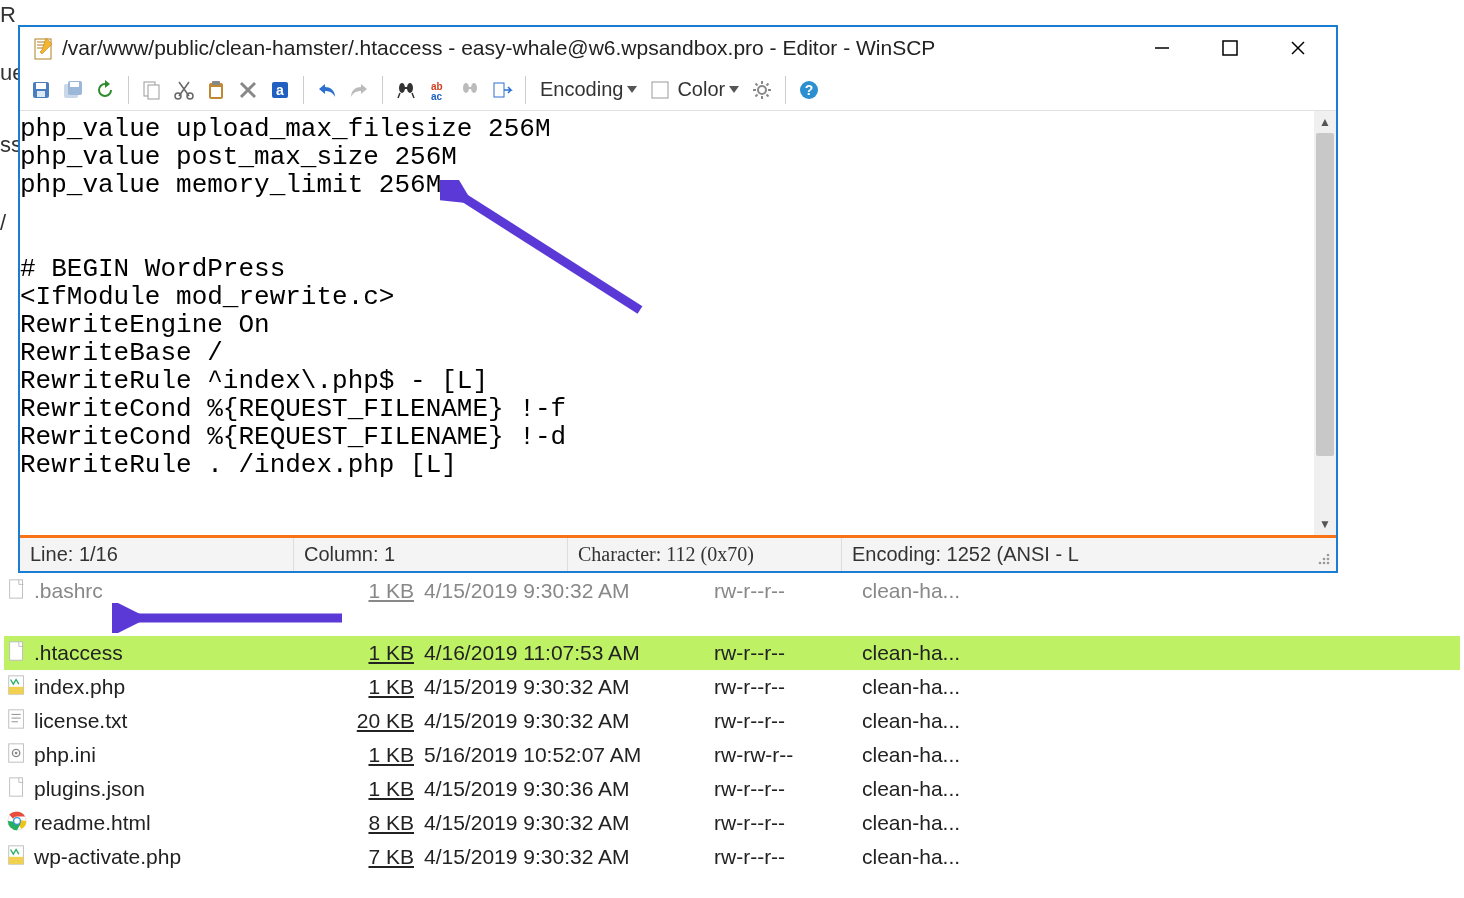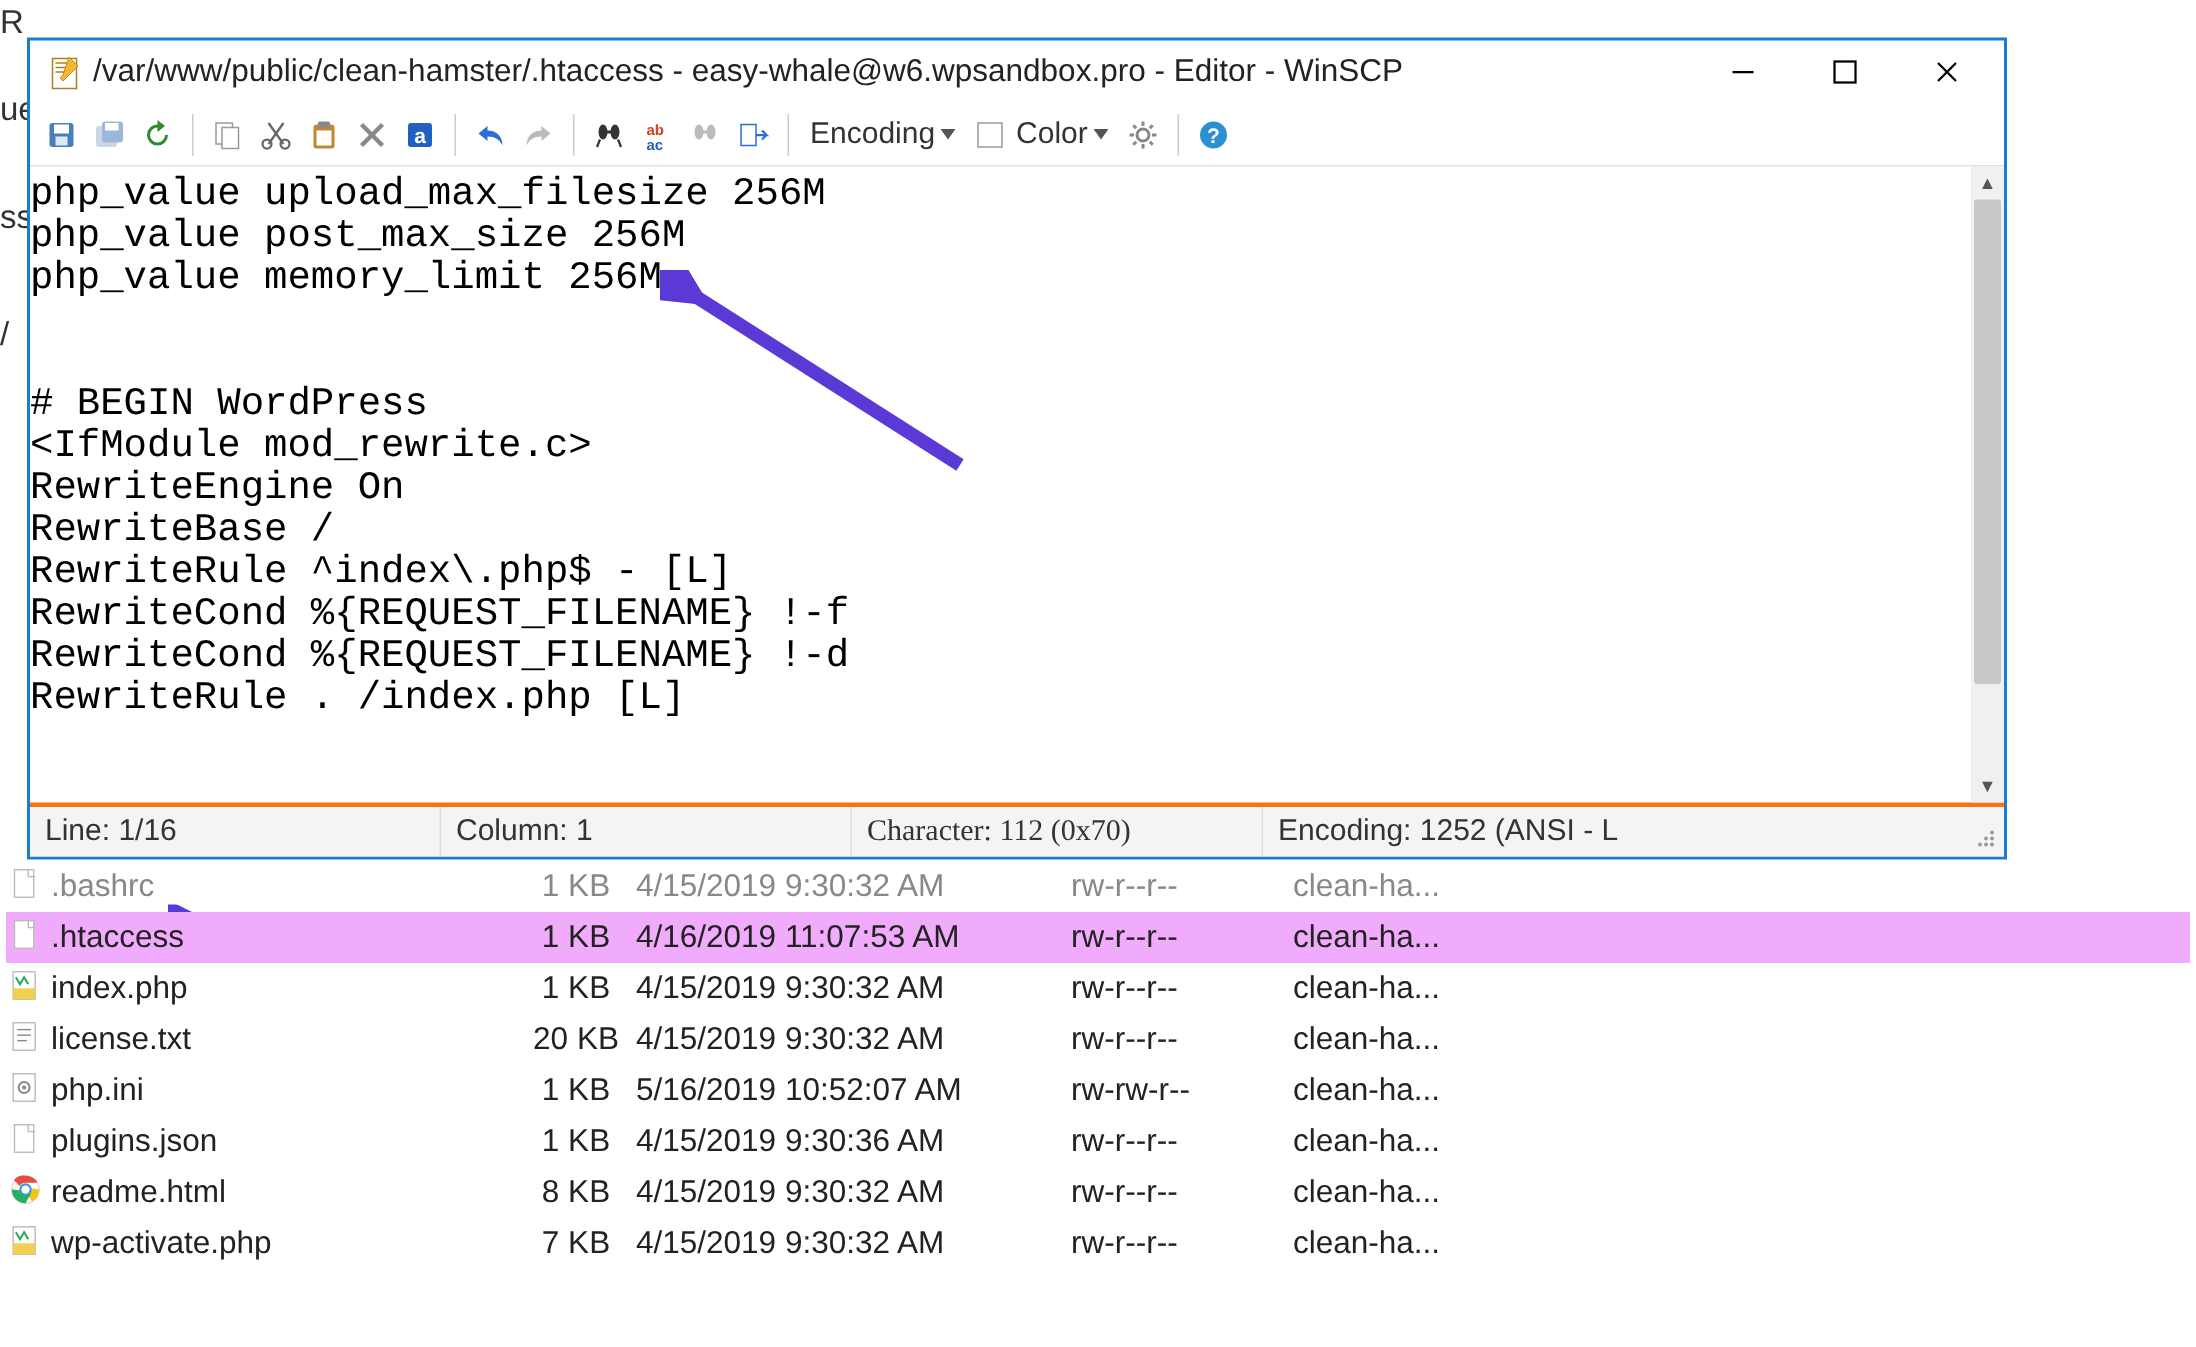--- a/index.html
+++ b/index.html
@@ -37,23 +37,23 @@
 .statusbar .cell:nth-child(3) { width: 274px; font-family: Liberation Serif, serif; }
 .statusbar .cell:nth-child(4) { flex: 1; border-right: none; }
 .grip { width: 18px; height: 18px; align-self: flex-end; margin: 0 4px 4px 0; }
 
 
 .arrow-anno { position: absolute; pointer-events: none; }
 
 
 .file-list { position: absolute; left: 4px; top: 574px; width: 1456px; }
 .file-list .row { display: flex; align-items: center; height: 34px; font-size: 21px; color: #222; }
-.file-list .row.highlight { background: #f0abfc; }
+.file-list .row.highlight { background: #bef264; margin-top: 28px; }
 .file-list .name { width: 350px; display: flex; align-items: center; gap: 6px; padding-left: 2px; }
-.file-list .size { width: 70px; text-align: center; padding-right: 10px; }
+.file-list .size { width: 70px; text-align: right; padding-right: 10px; text-decoration: underline; }
 .file-list .date { width: 290px; }
 .file-list .perm { width: 148px; }
 .file-list .owner { width: 130px; }
 .ficon { width: 22px; height: 26px; flex-shrink: 0; }
 
 svg { display: block; }
 </style>
 </head>
 <body>
 

